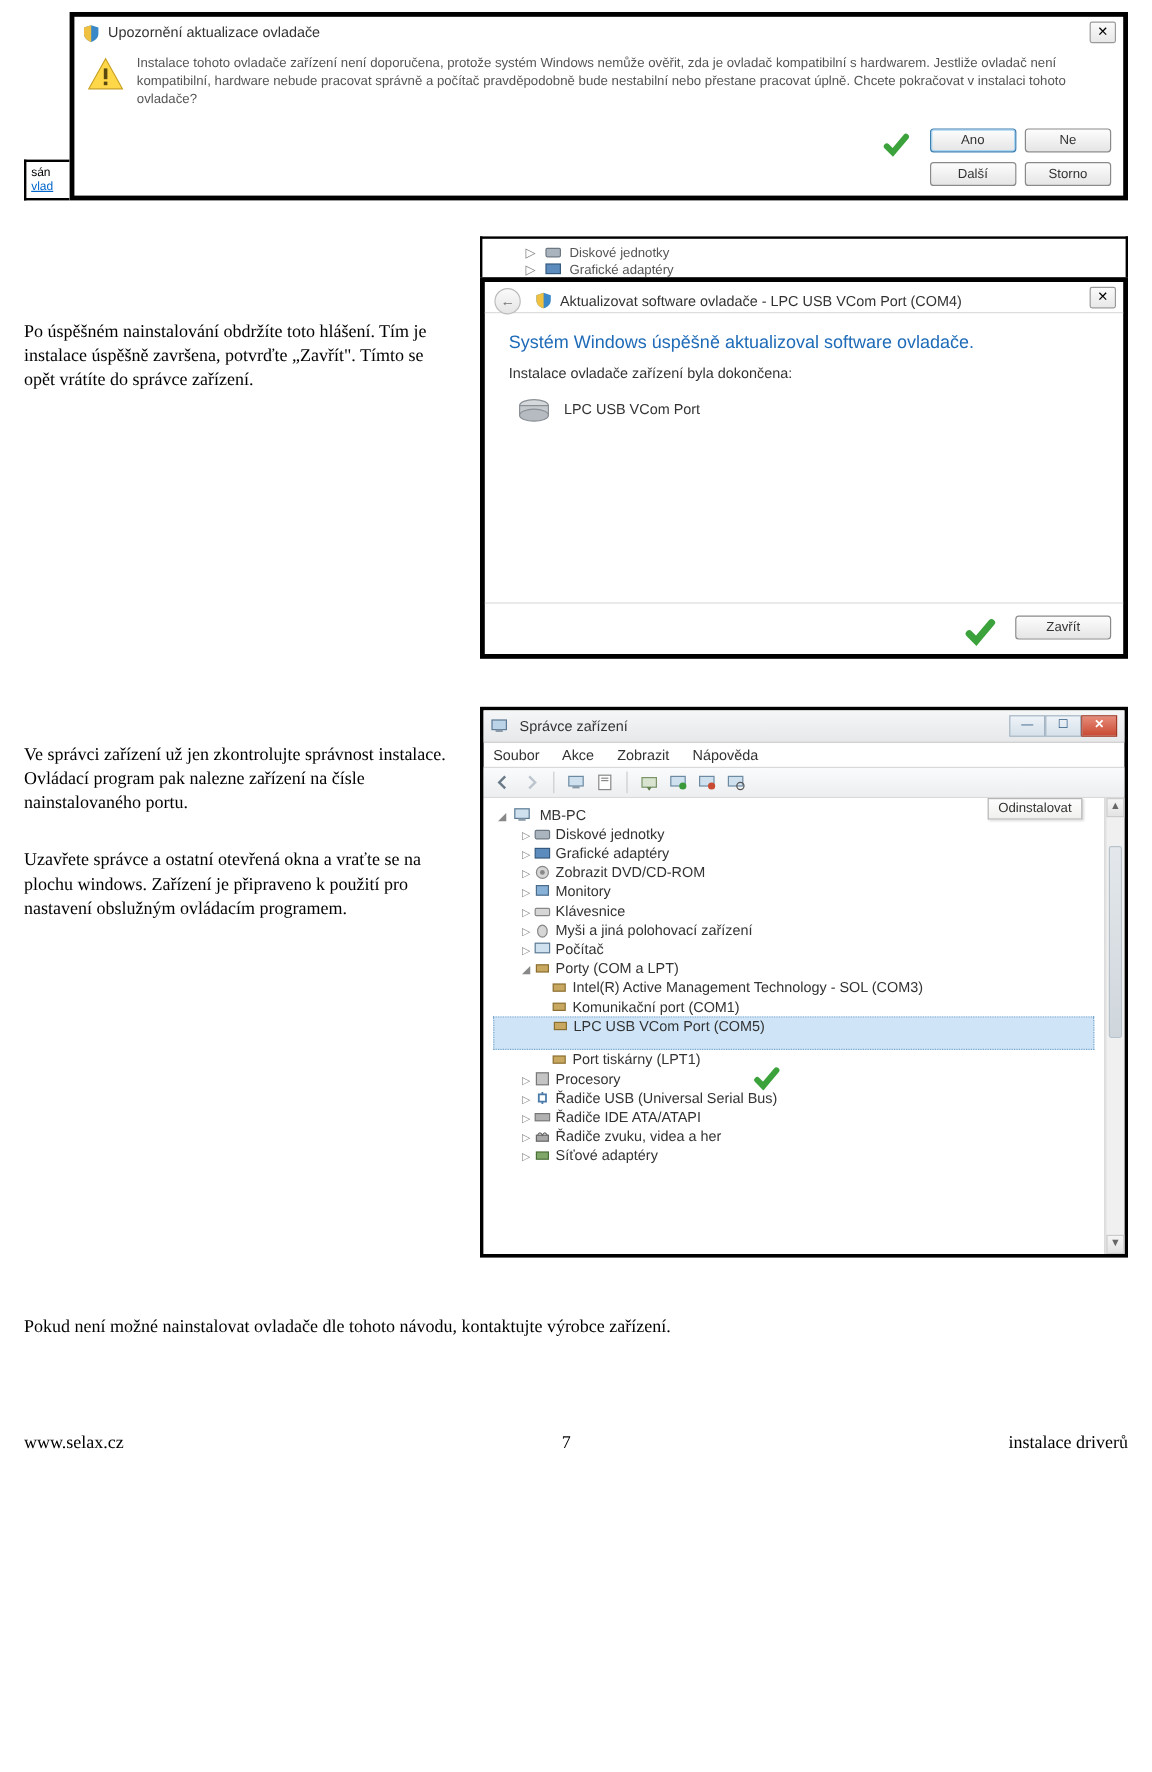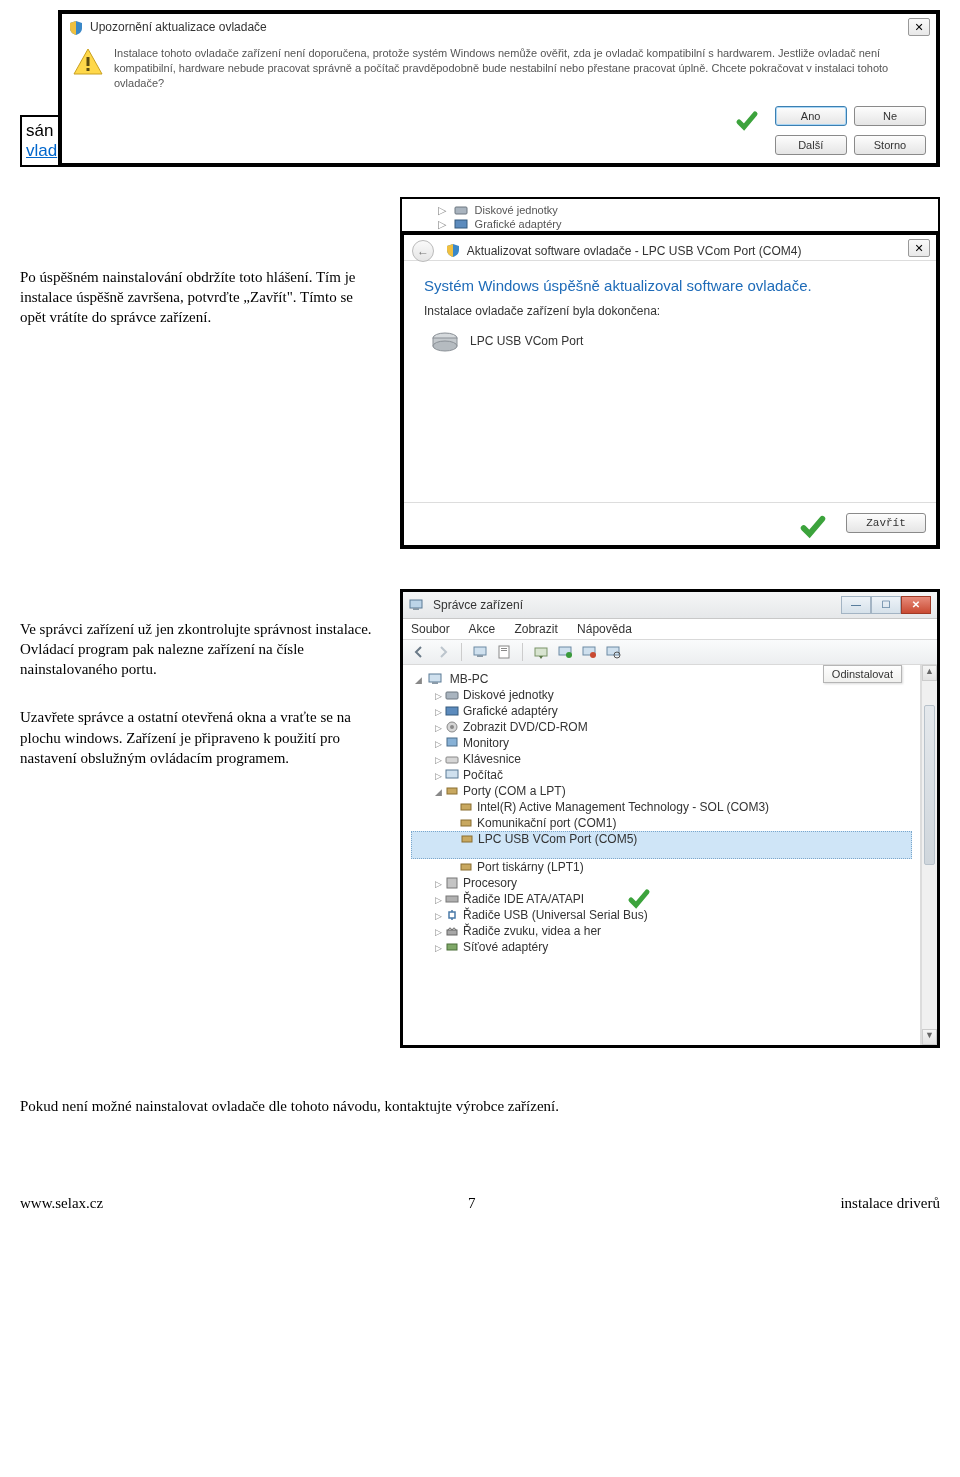--- a/index.html
+++ b/index.html
@@ -129,21 +129,20 @@
     gap: 10px;
     font-size: 12px;
     color: #333;
   }
   .drive-icon { width: 30px; height: 22px; }
   .wiz-footer {
     margin-top: 140px;
     text-align: right;
     padding: 6px 10px 8px 10px;
     border-top: 1px solid #ddd;
-    font-family: Liberation Mono, monospace;
   }
   .devmgr-frag {
     border: 2px solid #000;
     border-bottom: none;
     background: #fff;
     font-family: "Segoe UI", Tahoma, sans-serif;
     font-size: 11px;
     padding: 4px 6px;
     color: #555;
     margin-bottom: -4px;
@@ -271,21 +270,21 @@
   }
 </style>
 </head>
 <body>
 
 <div class="page">
 
   <div class="section">
     <div class="section-image">
       <div style="display:flex; align-items:flex-end;">
-        <div style="width:38px; border:2px solid #000; border-right:none; background:#fff; font-family:'Segoe UI',sans-serif; font-size:17px; padding:4px;">
+        <div style="width:38px; border:2px solid #000; border-right:none; background:#fff; font-family:'Segoe UI',sans-serif; font-size:10px; padding:4px;">
           <div>sán</div>
           <div style="color:#0066cc; text-decoration:underline;">vlad</div>
         </div>
         <div class="win-dialog" style="flex:1;">
           <div class="dlg-close">✕</div>
           <div class="dlg-title">
             <span class="icon-mini">
               <svg viewBox="0 0 16 16">
                   <path fill="#3a88c8" d="M8 1 L14 3 V8 C14 12 11 14 8 15 C5 14 2 12 2 8 V3 Z"></path>
                   <path fill="#f0c040" d="M8 1 L8 15 C5 14 2 12 2 8 V3 Z"></path>
@@ -458,20 +457,23 @@
             <div class="tree-row lvl2"><span class="tri">▷</span><span class="mini-icon"><svg viewBox="0 0 14 14">
                     <circle cx="7" cy="7" r="5" fill="#d6d6d6" stroke="#888"></circle>
                     <circle cx="7" cy="7" r="2" fill="#888"></circle>
                   </svg></span><span>Zobrazit DVD/CD-ROM</span></div>
             <div class="tree-row lvl2"><span class="tri">▷</span><span class="mini-icon"><svg viewBox="0 0 14 14">
                     <rect x="2" y="2" width="10" height="8" fill="#87b1d6" stroke="#4a6c8a"></rect>
                   </svg></span><span>Monitory</span></div>
             <div class="tree-row lvl2"><span class="tri">▷</span><span class="mini-icon"><svg viewBox="0 0 14 14">
                     <rect x="1" y="5" width="12" height="6" rx="1" fill="#d6d6d6" stroke="#888"></rect>
                   </svg></span><span>Klávesnice</span></div>
+            <div class="tree-row lvl2"><span class="tri">▷</span><span class="mini-icon"><svg viewBox="0 0 14 14">
+                    <ellipse cx="7" cy="8" rx="4" ry="5" fill="#d6d6d6" stroke="#888"></ellipse>
+                  </svg></span><span>Myši a jiná polohovací zařízení</span></div>
             <div class="tree-row lvl2"><span class="tri">▷</span><span class="mini-icon"><svg viewBox="0 0 14 14">
                     <rect x="1" y="2" width="12" height="8" fill="#cfe0ee" stroke="#5a7a95"></rect>
                   </svg></span><span>Počítač</span></div>
             <div class="tree-row lvl2"><span class="tri">◢</span><span class="mini-icon"><svg viewBox="0 0 14 14">
                     <rect x="2" y="4" width="10" height="6" fill="#c8a860" stroke="#8a6e30"></rect>
                   </svg></span><span>Porty (COM a LPT)</span></div>
             <div class="tree-row lvl3"><span class="mini-icon"><svg viewBox="0 0 14 14">
                     <rect x="2" y="4" width="10" height="6" fill="#c8a860" stroke="#8a6e30"></rect>
                   </svg></span><span>Intel(R) Active Management Technology - SOL (COM3)</span></div>
             <div class="tree-row lvl3"><span class="mini-icon"><svg viewBox="0 0 14 14">
@@ -480,25 +482,25 @@
             <div class="tree-row lvl3 sel"><span class="mini-icon"><svg viewBox="0 0 14 14">
                     <rect x="2" y="4" width="10" height="6" fill="#c8a860" stroke="#8a6e30"></rect>
                   </svg></span><span>LPC USB VCom Port (COM5)</span></div>
             <div class="tree-row lvl3"><span class="mini-icon"><svg viewBox="0 0 14 14">
                     <rect x="2" y="4" width="10" height="6" fill="#c8a860" stroke="#8a6e30"></rect>
                   </svg></span><span>Port tiskárny (LPT1)</span></div>
             <div class="tree-row lvl2"><span class="tri">▷</span><span class="mini-icon"><svg viewBox="0 0 14 14">
                     <rect x="2" y="2" width="10" height="10" fill="#c4c4c4" stroke="#777"></rect>
                   </svg></span><span>Procesory</span></div>
             <div class="tree-row lvl2"><span class="tri">▷</span><span class="mini-icon"><svg viewBox="0 0 14 14">
+                    <path d="M4 4 L10 4 L10 10 L4 10 Z M7 2 L7 4 M7 10 L7 12" fill="none" stroke="#4a7aa8" stroke-width="1.5"></path>
+                  </svg></span><span>Řadiče USB (Universal Serial Bus)</span></div>
+            <div class="tree-row lvl2"><span class="tri">▷</span><span class="mini-icon"><svg viewBox="0 0 14 14">
                     <rect x="1" y="4" width="12" height="6" fill="#b0b0b0" stroke="#777"></rect>
                   </svg></span><span>Řadiče IDE ATA/ATAPI</span></div>
-            <div class="tree-row lvl2"><span class="tri">▷</span><span class="mini-icon"><svg viewBox="0 0 14 14">
-                    <path d="M4 4 L10 4 L10 10 L4 10 Z M7 2 L7 4 M7 10 L7 12" fill="none" stroke="#4a7aa8" stroke-width="1.5"></path>
-                  </svg></span><span>Řadiče USB (Universal Serial Bus)</span></div>
             <div class="tree-row lvl2"><span class="tri">▷</span><span class="mini-icon"><svg viewBox="0 0 14 14">
                     <rect x="2" y="6" width="10" height="5" fill="#a8a8a8" stroke="#666"></rect>
                     <path d="M3 6 Q5 2 7 6 Q9 2 11 6" fill="none" stroke="#666"></path>
                   </svg></span><span>Řadiče zvuku, videa a her</span></div>
             <div class="tree-row lvl2"><span class="tri">▷</span><span class="mini-icon"><svg viewBox="0 0 14 14">
                     <rect x="2" y="4" width="10" height="6" fill="#7fa868" stroke="#4a6e38"></rect>
                   </svg></span><span>Síťové adaptéry</span></div>
             <span class="overlay-check check-green">
               <svg viewBox="0 0 24 24">
                   <path fill="none" stroke="#3ca33c" stroke-width="5" stroke-linecap="round" d="M4 13 L9 18 L20 5"></path>

